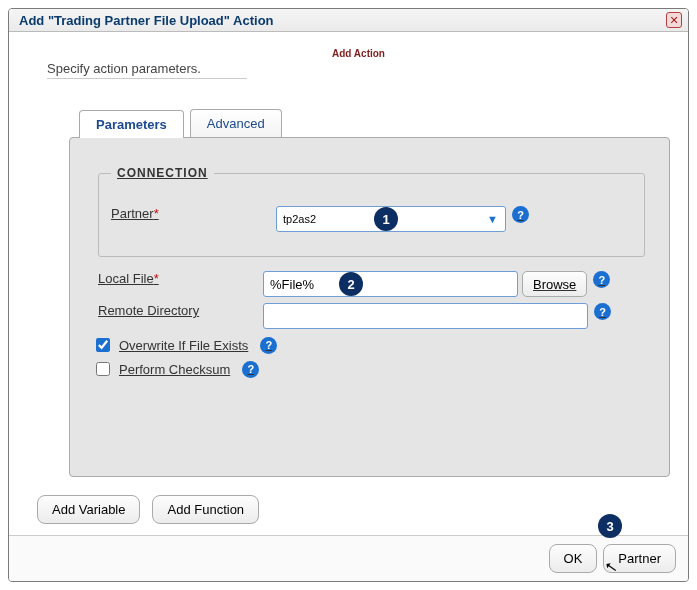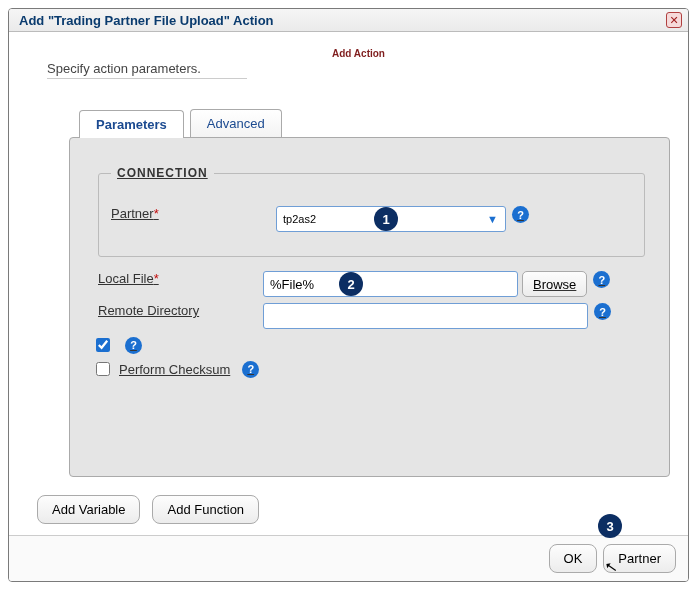--- a/index.html
+++ b/index.html
@@ -297,20 +297,21 @@
 
         <div class="row" style="margin-left:14px;">
           <div class="label-col">Remote Directory</div>
           <input class="text remote-dir" value="" style="">
           <span class="help">?</span>
         </div>
 
         <div class="checks">
           <div class="check-row">
             <input type="checkbox" checked="" style="">
+            <span>Overwrite If File Exists</span>
             <span class="help">?</span>
           </div>
           <div class="check-row">
             <input type="checkbox" style="">
             <span>Perform Checksum</span>
             <span class="help">?</span>
           </div>
         </div>
 
       </div>

